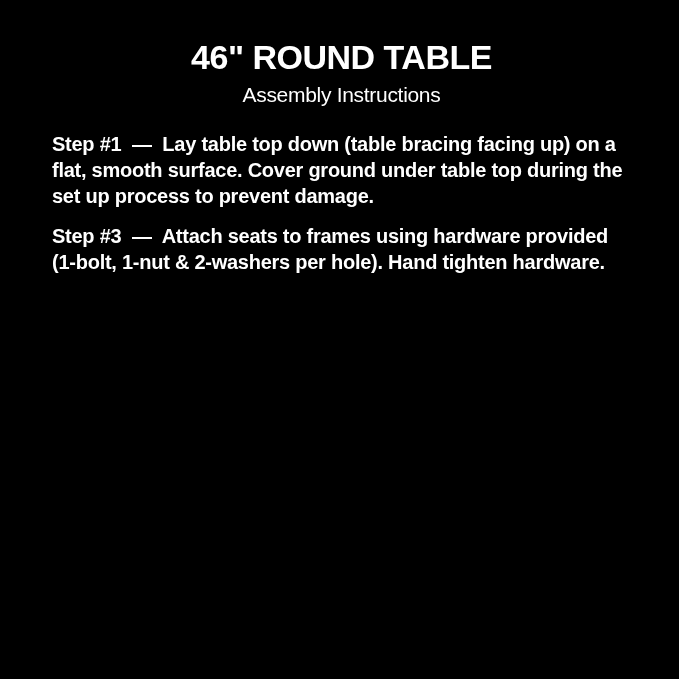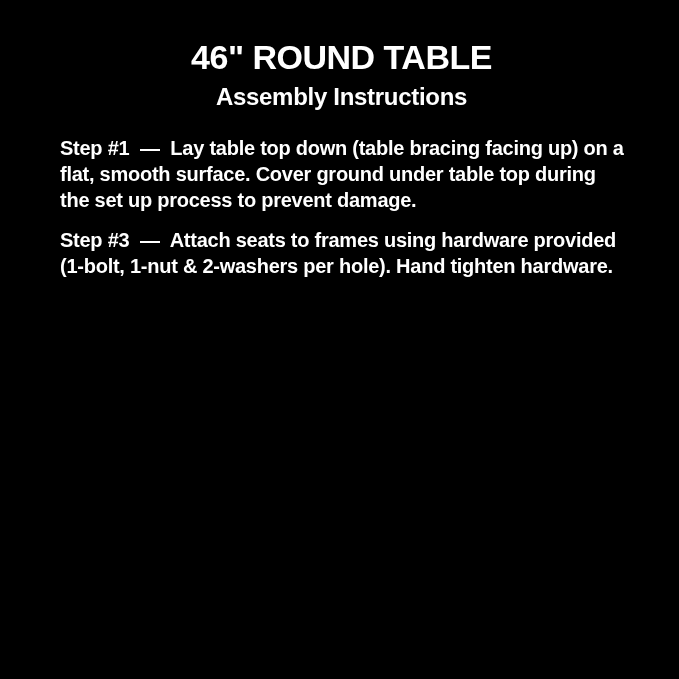--- a/index.html
+++ b/index.html
@@ -28,28 +28,28 @@
     margin-left: -4px;
   }
   .title {
     font-size: 34px;
     font-weight: 800;
     line-height: 1.12;
     letter-spacing: -0.5px;
     margin: 0;
   }
   .subtitle {
-    font-size: 24px;
-    font-weight: 700;
+    font-size: 21px;
+    font-weight: 400;
     line-height: 1.15;
     letter-spacing: -0.3px;
     margin: 7px 0 0 0;
   }
   .steps {
-    margin: 16px;
+    margin: 8px;
     padding: 0;
     list-style: none;
     max-width: 600px;
   }
   .step {
     font-size: 20px;
     font-weight: 700;
     line-height: 26px;
     letter-spacing: -0.25px;
     margin: 0 0 14px 0;

